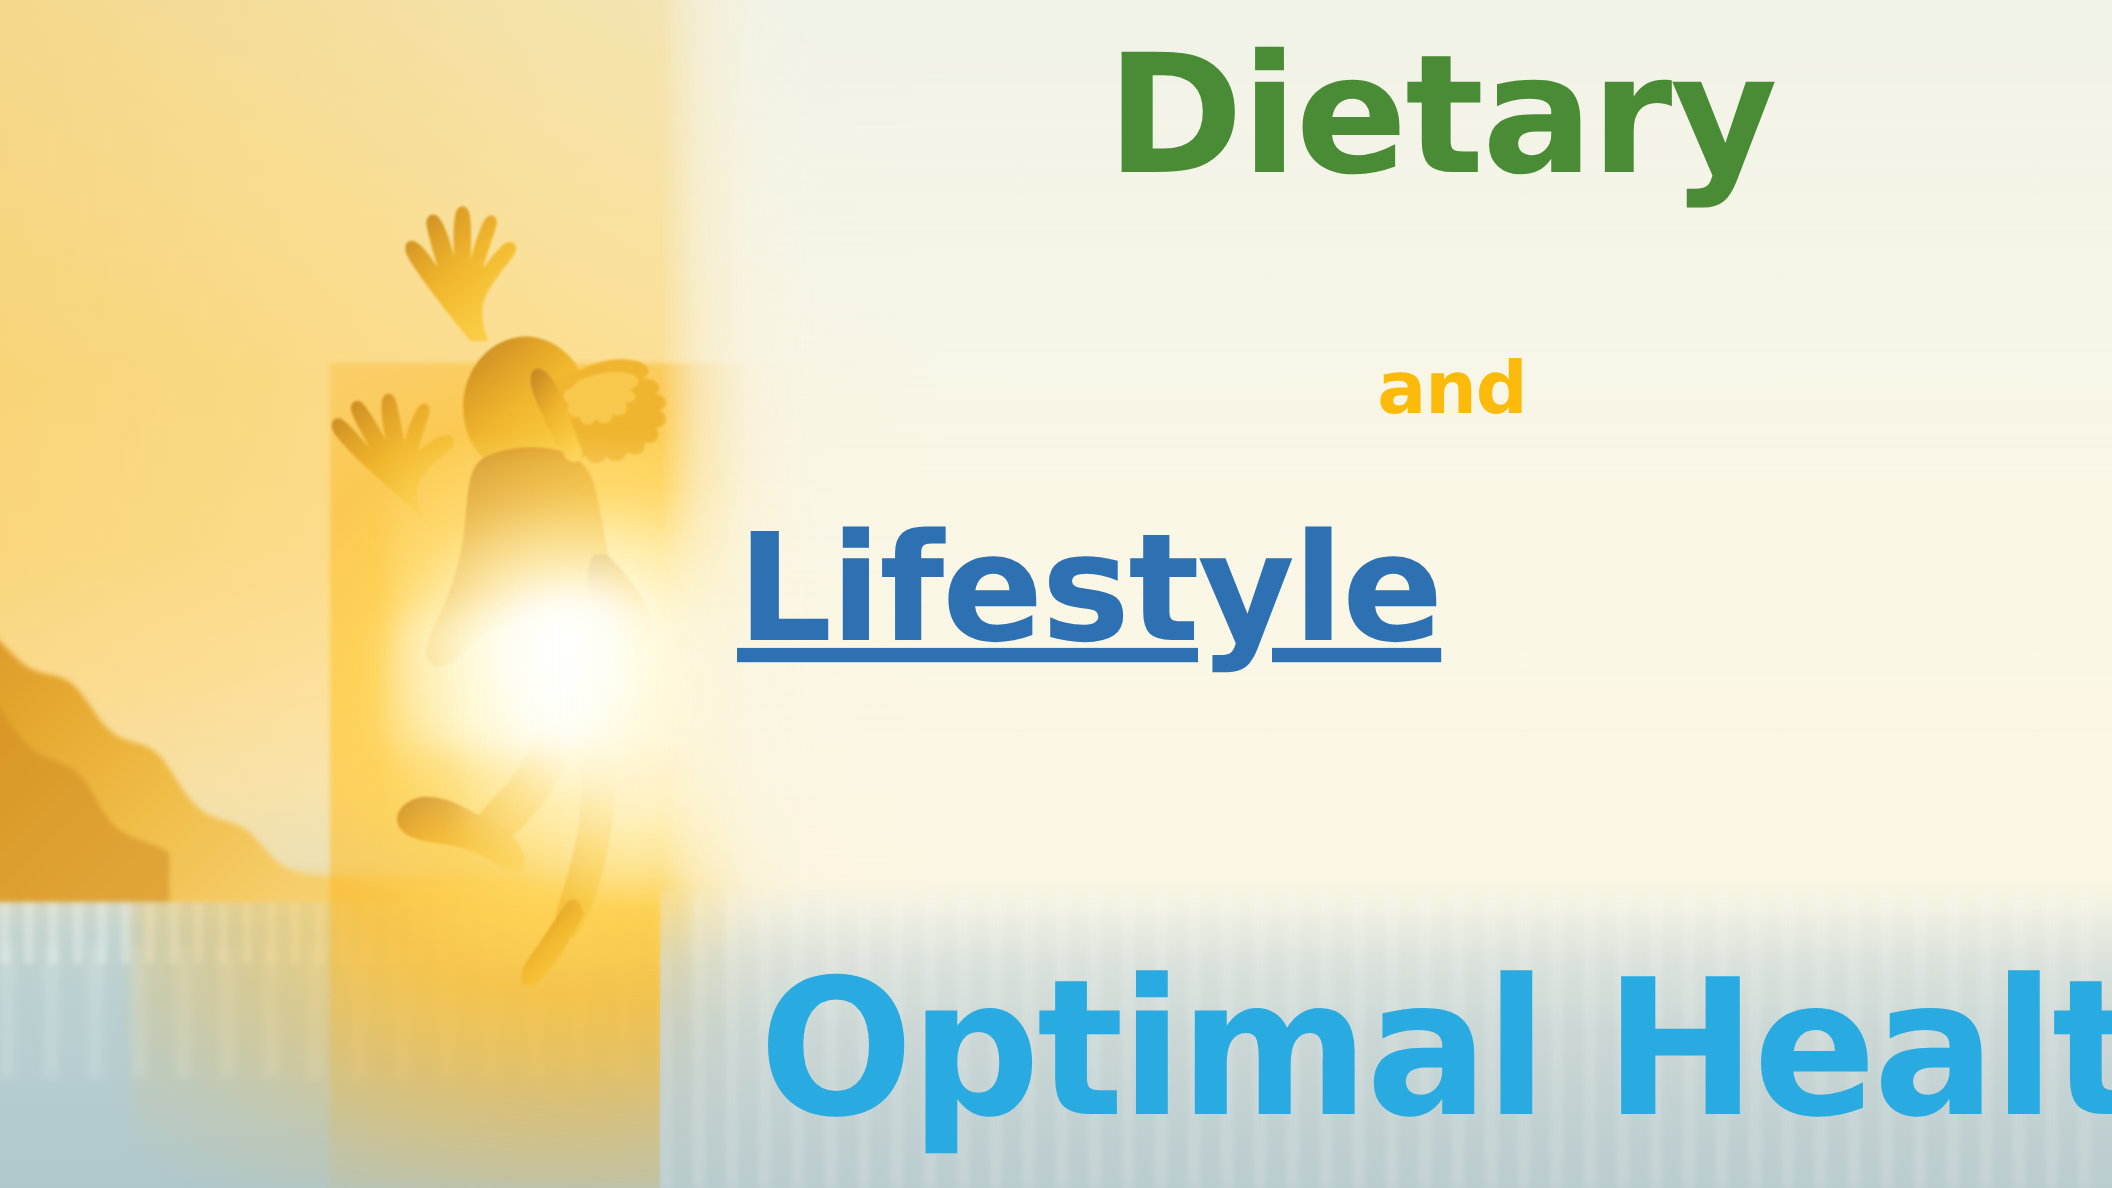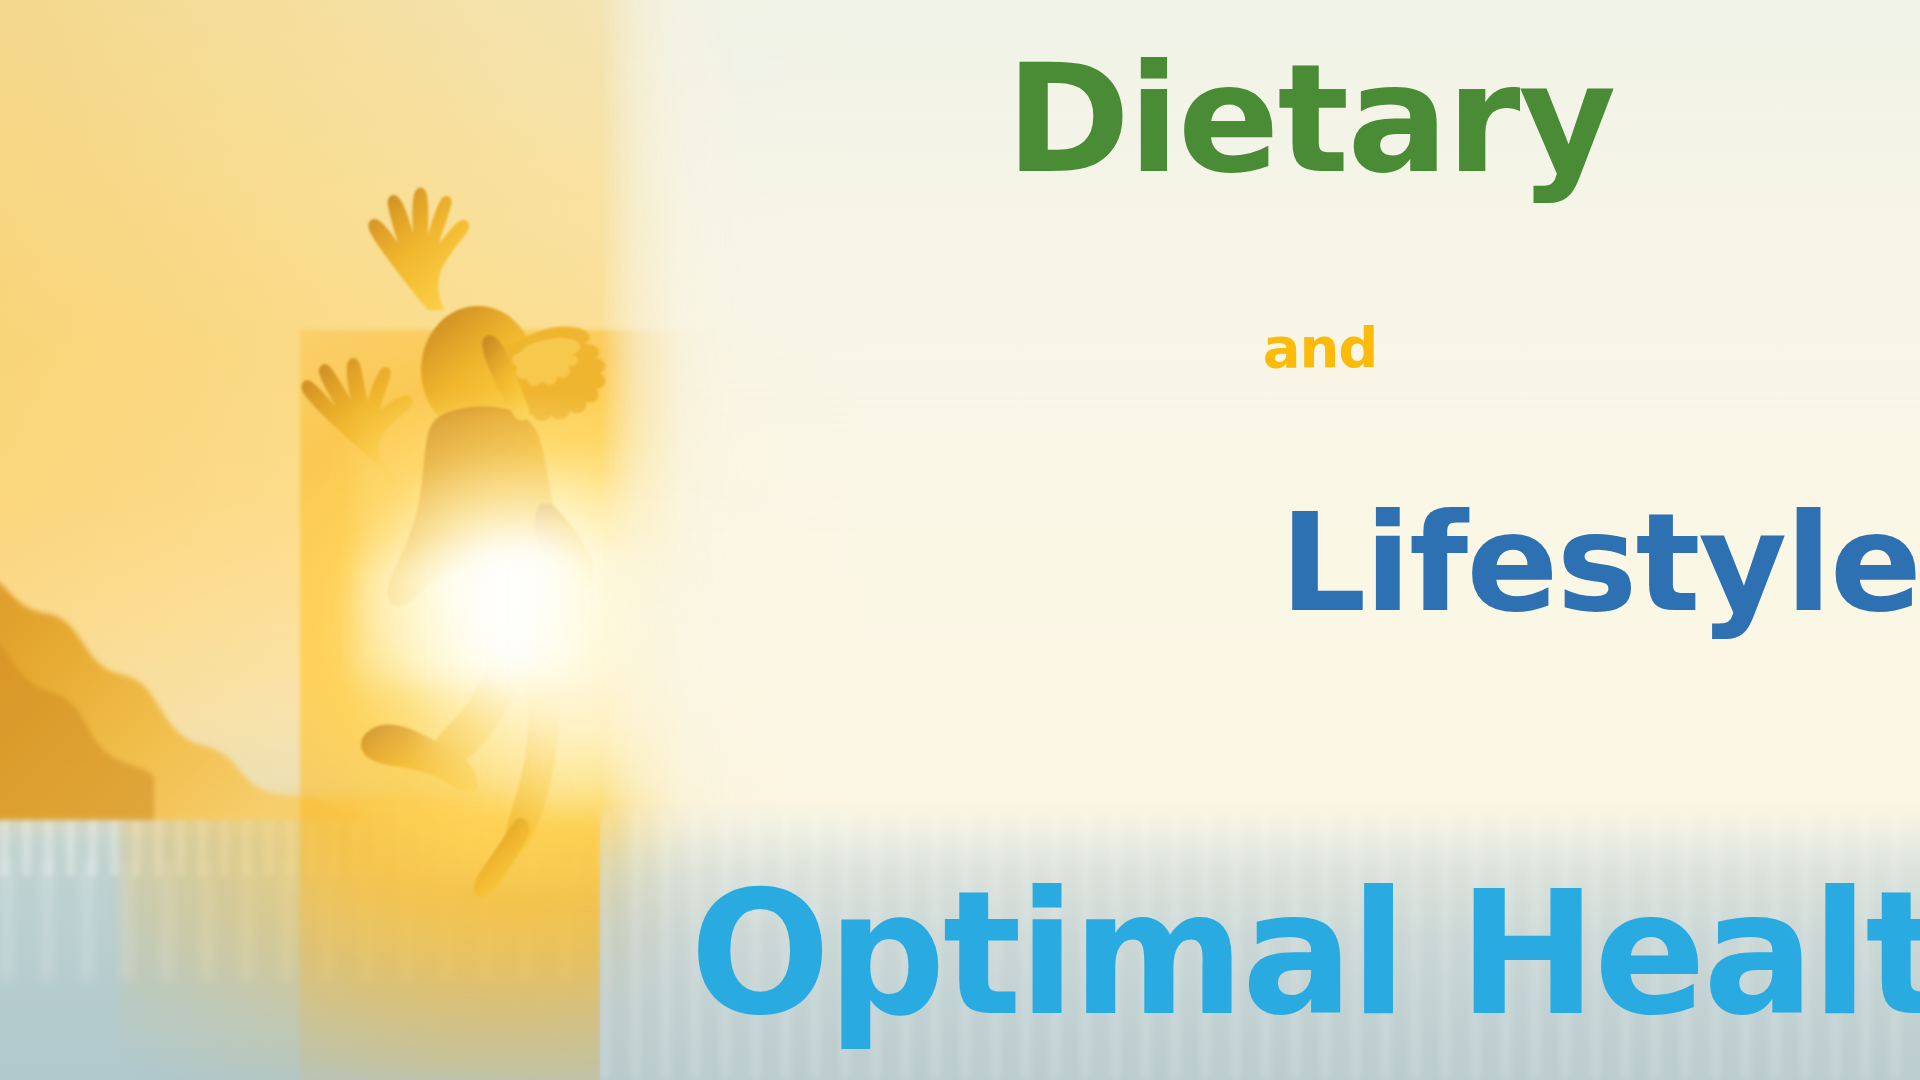--- a/index.html
+++ b/index.html
@@ -299,44 +299,45 @@
     position: absolute;
     white-space: nowrap;
     font-family: "DejaVu Sans", "Liberation Sans", sans-serif;
     font-weight: bold;
     line-height: 1;
     letter-spacing: -0.5px;
   }
 
   .line-dietary {
     left: 0; right: 0;
-    top: 44px;
+    top: 30px;
     text-align: center;
     padding-left: 700px;
     font-size: 150px;
     color: #4a8b35;
     letter-spacing: -2px;
   }
   .line-and {
     left: 0; right: 0;
     top: 320px;
     text-align: center;
     padding-left: 720px;
-    font-size: 56px;
+    font-size: 66px;
     color: #fcbb0a;
     letter-spacing: -1px;
   }
   .line-lifestyle {
     left: 0; right: 0;
-    top: 495px;
-    text-align: right;
+    top: 468px;
+    text-align: left;
     padding-left: 670px;
     font-size: 136px;
     color: #2e71b3;
     letter-spacing: -2px;
+    text-decoration: underline;
   }
   .line-changes {
     left: 0; right: 0;
     top: 710px;
     text-align: center;
     padding-left: 690px;
     font-size: 100px;
     color: #f6be00;
     letter-spacing: -1px;
   }

